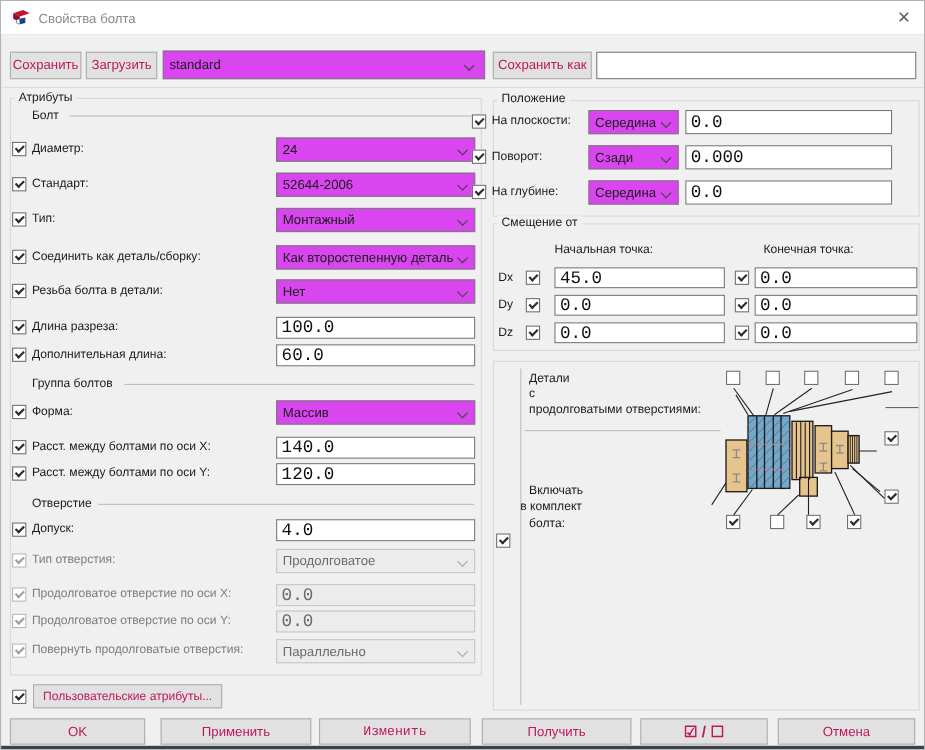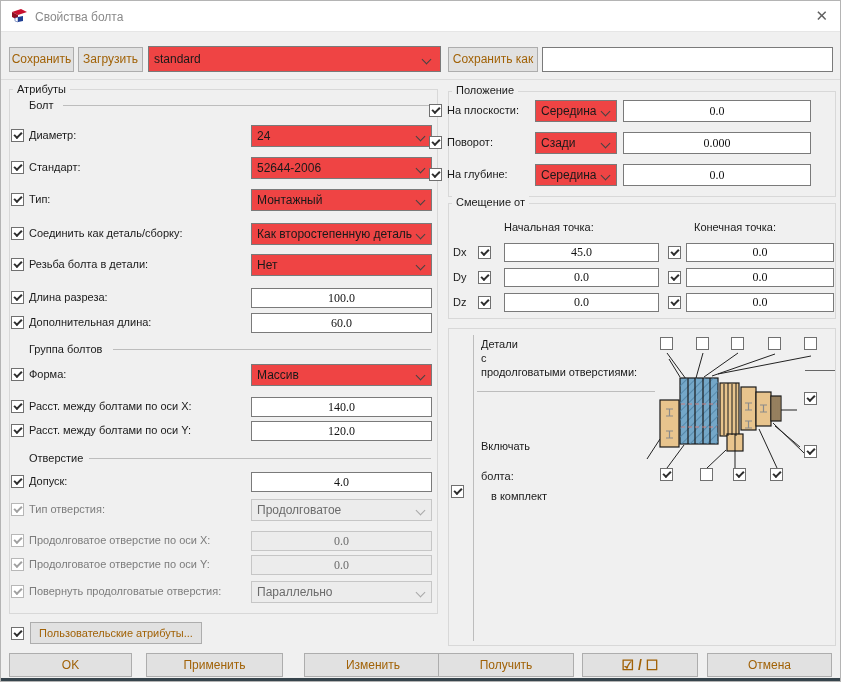--- a/index.html
+++ b/index.html
@@ -2,23 +2,23 @@
 <html><head>
 <meta charset="utf-8">
 <style>
   html,body{margin:0;padding:0;background:#fff;}
   body{width:841px;height:682px;font-family:"Liberation Sans",sans-serif;font-size:11px;color:#1a1a1a;}
   .dlg{position:relative;width:841px;height:682px;background:#f0f0f0;border:1px solid #b4b4b4;box-sizing:border-box;overflow:hidden;}
   .titlebar{position:absolute;left:0;top:0;right:0;height:30px;background:#ffffff;border-bottom:1px solid #e6e6e6;}
   .title-text{position:absolute;left:34px;top:9px;font-size:12px;color:#8a8a8a;}
   .close-x{position:absolute;right:12px;top:6px;font-size:15px;color:#606060;cursor:pointer;}
   .tekla-ic{position:absolute;left:10px;top:7px;}
-  .btn{position:absolute;background:#e1e1e1;border:1px solid #adadad;box-sizing:border-box;text-align:center;font-size:12px;line-height:23px;color:#a16207;cursor:pointer;}
-  .inp{position:absolute;background:#fff;border:1px solid #7a7a7a;box-sizing:border-box;font-family:Liberation Serif, serif;font-size:12px;padding:0 4px;color:#111;text-align:center;}
-  .sel{position:absolute;background:#ef4444;border:1px solid #7a7a7a;box-sizing:border-box;font-size:12px;cursor:pointer;}
+  .btn{position:absolute;background:#e1e1e1;border:1px solid #adadad;box-sizing:border-box;text-align:center;font-size:12px;line-height:23px;color:#be185d;cursor:pointer;}
+  .inp{position:absolute;background:#fff;border:1px solid #7a7a7a;box-sizing:border-box;font-family:Liberation Mono, monospace;font-size:16px;padding:0 4px;color:#111;}
+  .sel{position:absolute;background:#d946ef;border:1px solid #7a7a7a;box-sizing:border-box;font-size:12px;cursor:pointer;}
   .sel .txt{position:absolute;left:5px;top:3px;white-space:nowrap;}
   .chev{position:absolute;right:7px;top:7px;width:6px;height:6px;border-right:1px solid #444;border-bottom:1px solid #444;transform:rotate(45deg);}
   .toolsep{position:absolute;left:0;top:78px;width:841px;height:1px;background:#dcdcdc;}
   .groupbox{position:absolute;border:1px solid #d8d8d8;box-sizing:border-box;}
   .glabel{position:absolute;background:#f0f0f0;padding:0 4px;font-size:11px;color:#1a1a1a;white-space:nowrap;}
   .seclbl{position:absolute;font-size:11px;color:#1a1a1a;white-space:nowrap;}
   .secline{position:absolute;height:1px;background:#bdbdbd;}
   .cb{position:absolute;width:13px;height:13px;background:#fff;border:1px solid #707070;box-sizing:border-box;cursor:pointer;}
   .cb.on::after{content:'';position:absolute;left:2px;top:2px;width:6px;height:3px;border-left:2px solid #2e2e2e;border-bottom:2px solid #2e2e2e;transform:rotate(-45deg);}
   .cb.dis{border-color:#b7b7b7;}
@@ -244,21 +244,21 @@
   <div class="groupbox" style="left:447px;top:327px;width:388px;height:318px;">
     <span class="cb on" style="left:2px;top:156px;"></span>
     <div class="panel-line" style="left:24px;top:6px;width:1px;height:306px;"></div>
 
     <span class="seclbl" style="left:32px;top:9px;">Детали</span>
     <span class="seclbl" style="left:32px;top:23px;">с</span>
     <span class="seclbl" style="left:32px;top:37px;text-align:center;">продолговатыми отверстиями:</span>
     <div class="panel-line" style="left:28px;top:62px;width:178px;height:1px;"></div>
 
     <span class="seclbl" style="left:32px;top:111px;">Включать</span>
-    <span class="seclbl" style="left:42px;top:126px;margin-top:35px;">в комплект</span>
+    <span class="seclbl" style="left:24px;top:126px;">в комплект</span>
     <span class="seclbl" style="left:32px;top:141px;">болта:</span>
 
     <span class="cb" style="left:211px;top:8px;"></span>
     <span class="cb" style="left:247px;top:8px;"></span>
     <span class="cb" style="left:282px;top:8px;"></span>
     <span class="cb" style="left:319px;top:8px;"></span>
     <span class="cb" style="left:355px;top:8px;"></span>
 
     <div class="hline" style="left:356px;top:41px;width:30px;background:#666;"></div>
     <span class="cb on" style="left:355px;top:63px;"></span>
@@ -337,19 +337,19 @@
         <path d="M24,84 h7 M27.5,84 v7 M24,91 h7"></path>
         <path d="M103,56 h7 M106.5,56 v7 M103,63 h7"></path>
         <path d="M103,74 h7 M106.5,74 v7 M103,81 h7"></path>
         <path d="M118,58 h7 M121.5,58 v7 M118,65 h7"></path>
       </g>
     </svg>
   </div>
 
   <div class="btn footer-btn" style="left:8px;top:652px;width:123px;">OK</div>
   <div class="btn footer-btn" style="left:145px;top:652px;width:137px;">Применить</div>
-  <div class="btn footer-btn" style="left:303px;top:652px;width:138px;">Изменить</div>
+  <div class="btn footer-btn" style="left:289px;top:652px;width:138px;font-family:Liberation Mono, monospace;">Изменить</div>
   <div class="btn footer-btn" style="left:437px;top:652px;width:136px;">Получить</div>
   <div class="btn footer-btn" style="left:581px;top:652px;width:116px;font-size:14px;font-weight:bold;">☑ / ☐</div>
   <div class="btn footer-btn" style="left:706px;top:652px;width:125px;">Отмена</div>
 
   <div class="bottombar"></div>
 </div>
 
 </body></html>

